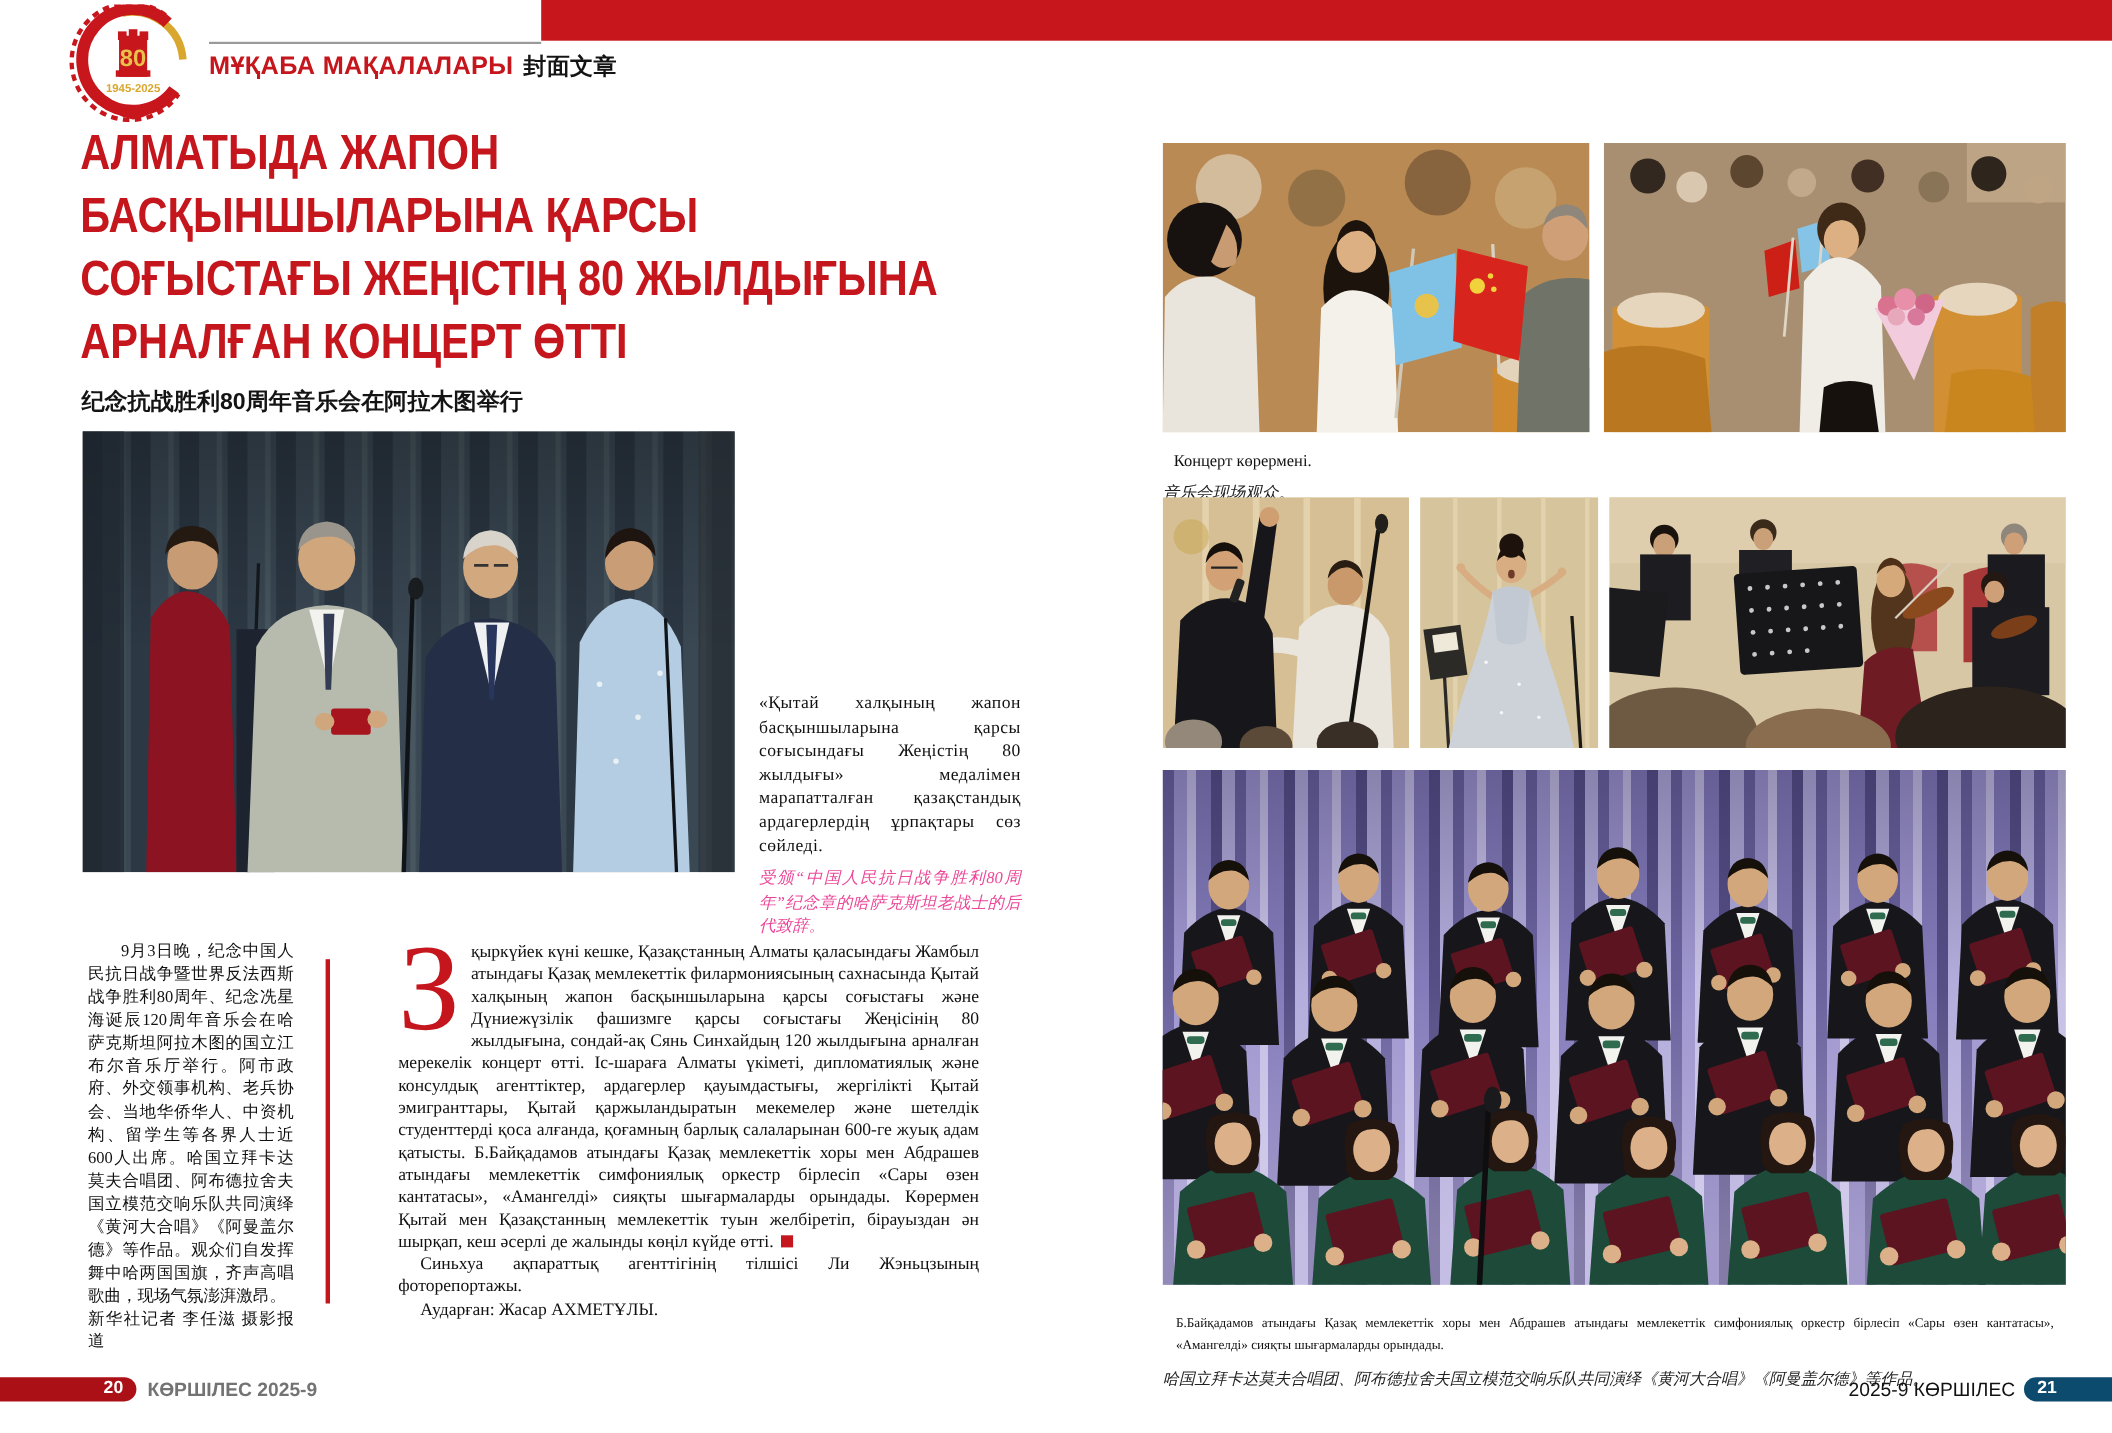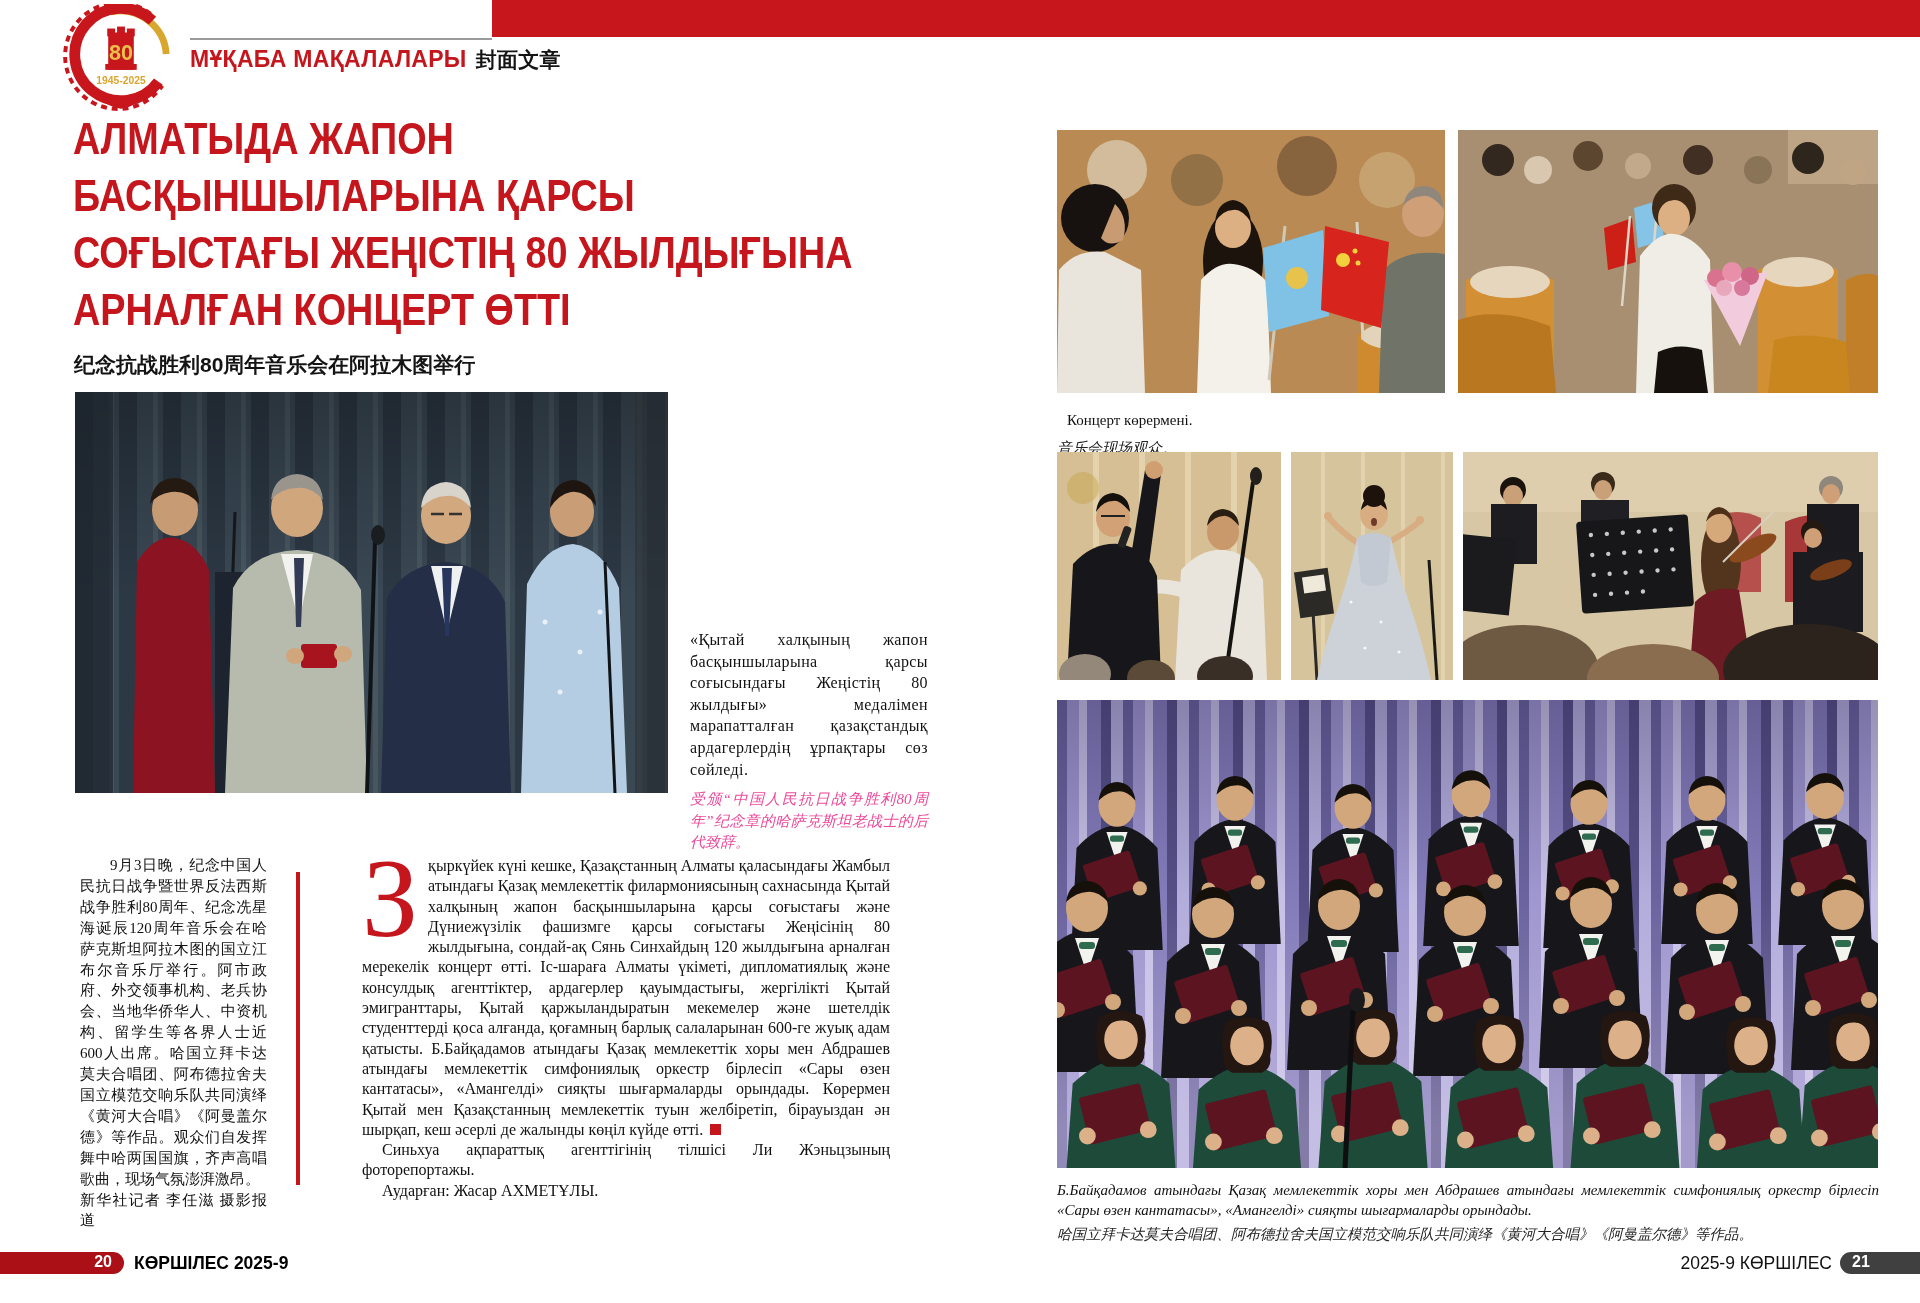--- a/index.html
+++ b/index.html
@@ -33,31 +33,31 @@
 
   .kkbody{left:362px;top:856px;width:528px;font-size:16px;line-height:20.3px;text-align:justify;}
   .kkbody p{margin:0;}
   .dropcap{float:left;color:#c4161c;font-size:112px;line-height:81px;margin:2px 10px 0 0;font-family:"Liberation Serif",serif;}
   .endmark{display:inline-block;width:11px;height:11px;background:#c4161c;margin-left:7px;}
   .indent{text-indent:20px;}
 
   
   .footbarL{left:0;top:1252px;width:124px;height:22px;background:#ab1016;border-radius:0 12px 12px 0;}
   .footbarL span{position:absolute;right:12px;top:1px;color:#fff;font-family:"Liberation Sans",sans-serif;font-weight:bold;font-size:16px;}
-  .footlabL{left:134px;top:1253px;font-family:"Liberation Sans",sans-serif;font-weight:bold;font-size:17.5px;color:#000000;white-space:nowrap;}
+  .footlabL{left:134px;top:1253px;font-family:"Liberation Sans",sans-serif;font-weight:bold;font-size:17.5px;color:#737373;white-space:nowrap;}
   .footlabR{left:1560px;top:1253px;width:272px;text-align:right;font-family:"Liberation Sans",sans-serif;font-weight:normal;font-size:17.5px;color:#111;white-space:nowrap;}
-  .footbarR{left:1840px;top:1252px;width:80px;height:22px;background:#404040;border-radius:12px 0 0 12px;}
+  .footbarR{left:1840px;top:1252px;width:80px;height:22px;background:#0c4a6e;border-radius:12px 0 0 12px;}
   .footbarR span{position:absolute;left:12px;top:1px;color:#fff;font-family:"Liberation Sans",sans-serif;font-weight:bold;font-size:16px;}
 
   
   .cap-top{left:1057px;top:402px;}
   .cap-top .kk{font-size:15px;margin:10px;}
   .cap-top .zh{font-size:15px;font-style:italic;color:#222;margin:4px 0 0 0;}
   .cap-bottom{left:1057px;top:1180px;width:822px;}
-  .cap-bottom .kk{font-size:15px;line-height:20px;margin:0;text-align:justify;font-style:italic;}
+  .cap-bottom .kk{font-size:12px;line-height:20px;margin:12px;text-align:justify;}
   .cap-bottom .zh{font-size:14.5px;font-style:italic;color:#222;margin:5px 0 0 0;}
 
   .photo-big{left:1057px;top:700px;width:821px;height:468px;
      background:
        linear-gradient(180deg,rgba(24,18,52,.28),rgba(255,255,255,0) 42%,rgba(238,228,246,.30) 92%),
        repeating-linear-gradient(90deg,#6a639e 0 10px,#9f97cf 10px 22px,#c7c1e6 22px 30px,#847cba 30px 44px,#564f86 44px 54px,#b3addc 54px 66px);}
   svg{display:block;}
 </style>
 </head>
 <body>

